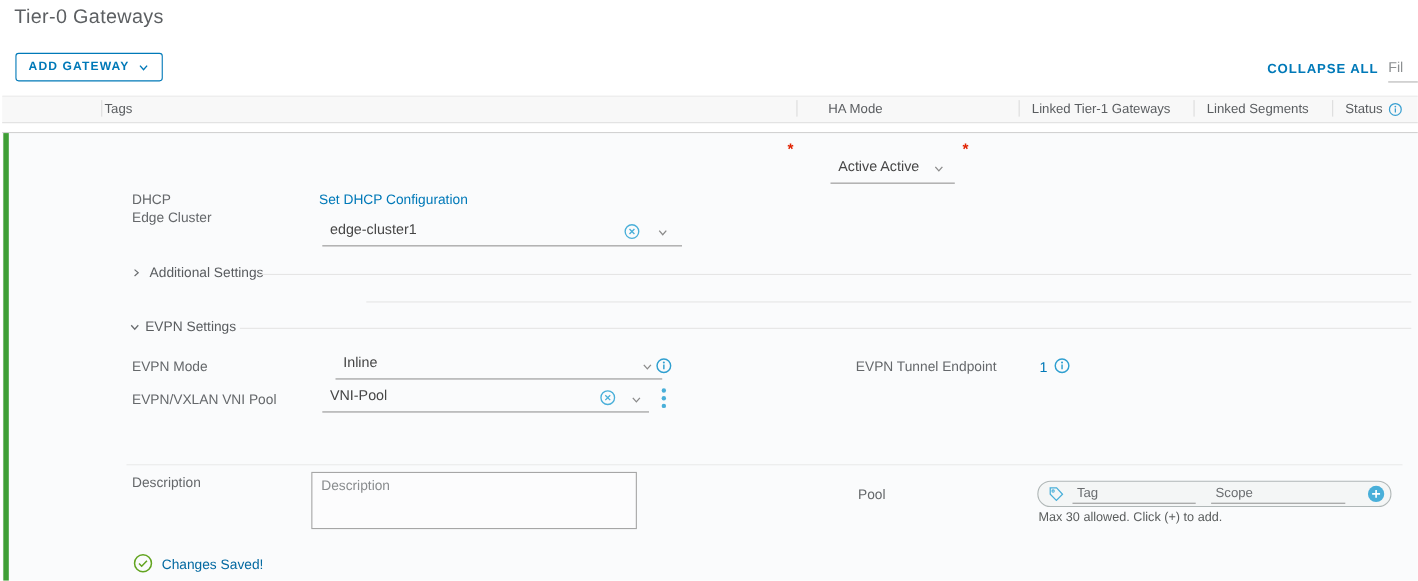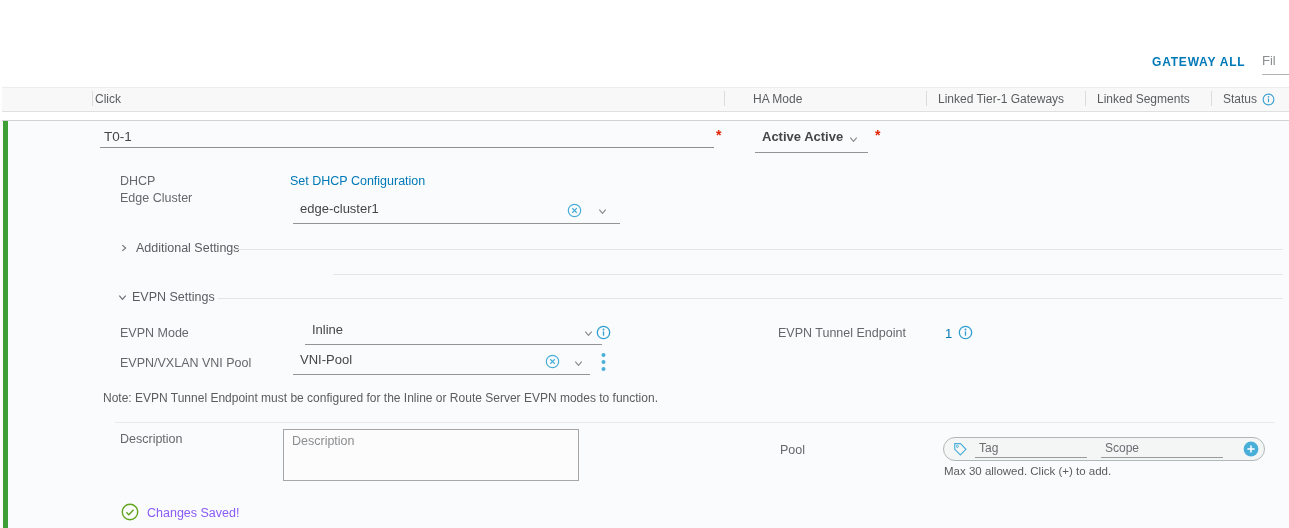--- a/index.html
+++ b/index.html
@@ -34,67 +34,75 @@
   .note{font-size:12px;color:#5a5d5d;white-space:nowrap;}
   .desc-area{border:1px solid #a6a6a6;background:#fcfcfd;font-family:inherit;font-size:12.5px;
        color:#464646;padding:4px 8px;resize:none;outline:none;}
   .desc-area::placeholder{color:#8a8d8f;}
   .tags-pill{display:flex;align-items:center;background:#f4f6f6;border:1px solid #b0b7b7;
        border-radius:13px;padding:0 5px 0 9px;box-sizing:border-box;}
   .pill-input{border:none;outline:none;background:transparent;border-bottom:1px solid #9a9a9a;
        font-size:12px;color:#5a5d60;padding:0 0 2px 4px;font-family:inherit;}
   .pill-input::placeholder{color:#6a6d70;}
   .hint{font-size:11.5px;color:#5a5d5d;white-space:nowrap;}
-  .saved-text{font-size:12.5px;color:#8b5cf6;font-weight:400;white-space:nowrap;}
+  .saved-text{font-size:12.5px;color:#0369a1;font-weight:400;white-space:nowrap;}
   .ib{display:inline-flex;align-items:center;justify-content:center;}
   svg{display:block;}
 </style>
 </head>
 <body>
 
 <div class="app">
 
-
-
-  <div class="abs collapse-all">GATEWAY ALL</div>
+  <div class="abs page-title">Tier-0 Gateways</div>
+
+  <button class="abs add-btn">
+    <span>ADD GATEWAY</span>
+    <span class="ib">
+      <svg width="11" height="11" viewBox="0 0 12 12">
+          <path d="M2.5 4l3.5 4 3.5-4" fill="none" stroke="#0079b8" stroke-width="1.4"></path>
+        </svg>
+    </span>
+  </button>
+
+  <div class="abs collapse-all">COLLAPSE ALL</div>
 
   <div class="abs filter-box">
     <span>Fil</span>
   </div>
 
   <div class="abs thead">
     <span class="vdiv" style="left:90px"></span>
     <span class="vdiv" style="left:722px"></span>
     <span class="vdiv" style="left:924px"></span>
     <span class="vdiv" style="left:1083px"></span>
     <span class="vdiv" style="left:1209px"></span>
-    <span class="th" style="left:93px">Click</span>
+    <span class="th" style="left:93px">Tags</span>
     <span class="th" style="left:751px">HA Mode</span>
     <span class="th" style="left:936px">Linked Tier-1 Gateways</span>
     <span class="th" style="left:1095px">Linked Segments</span>
     <span class="th" style="left:1221px">
       <span>Status</span>
       <span class="ib">
         <svg width="13" height="13" viewBox="0 0 16 16">
             <circle cx="8" cy="8" r="6.6" fill="none" stroke="#3aa0d1" stroke-width="1.4"></circle>
             <circle cx="8" cy="4.8" r="1" fill="#3aa0d1"></circle>
             <rect x="7.3" y="6.8" width="1.4" height="4.6" fill="#3aa0d1"></rect>
           </svg>
       </span>
     </span>
   </div>
 
   <div class="abs row-bg">
     <div class="green-bar"></div>
   </div>
 
-  <input class="abs u-input" style="left: 100px; top: 129px; width: 610px;" value="T0-1">
   <span class="abs req" style="left:716px;top:127px;">*</span>
 
-  <div class="abs sel" style="left:755px;top:129px;width:113px;height:23px;font-weight:bold;">
+  <div class="abs sel" style="left:755px;top:143px;width:113px;height:23px;">
     <span class="value" style="font-size:13px;">Active Active</span>
     <span class="sel-icons" style="left:93px;top:5px;">
       <svg width="11" height="11" viewBox="0 0 12 12">
           <path d="M2.5 4l3.5 4 3.5-4" fill="none" stroke="#8b8b8b" stroke-width="1.3"></path>
         </svg>
     </span>
   </div>
   <span class="abs req" style="left:875px;top:127px;">*</span>
 
   <span class="abs label" style="left:120px;top:174px;">DHCP</span>
@@ -181,21 +189,20 @@
     </span>
   </div>
   <span class="abs ib" style="left:601px;top:352px;">
     <svg width="5" height="20" viewBox="0 0 5 20">
         <circle cx="2.5" cy="3" r="2" fill="#49afd9"></circle>
         <circle cx="2.5" cy="10" r="2" fill="#49afd9"></circle>
         <circle cx="2.5" cy="17" r="2" fill="#49afd9"></circle>
       </svg>
   </span>
 
-  <span class="abs note" style="left:103px;top:391px;">Note: EVPN Tunnel Endpoint must be configured for the Inline or Route Server EVPN modes to function.</span>
 
   <div class="abs rule" style="left:115px;top:422px;width:1160px;background:#eaeaea;"></div>
 
   <span class="abs label" style="left:120px;top:432px;">Description</span>
   <textarea class="abs desc-area" style="left: 283px; top: 429px; width: 278px; height: 42px;" placeholder="Description"></textarea>
 
   <span class="abs label" style="left:780px;top:443px;">Pool</span>
   <div class="abs tags-pill" style="left:943px;top:437px;width:322px;height:24px;">
     <span class="ib">
       <svg width="14" height="14" viewBox="0 0 16 16">

